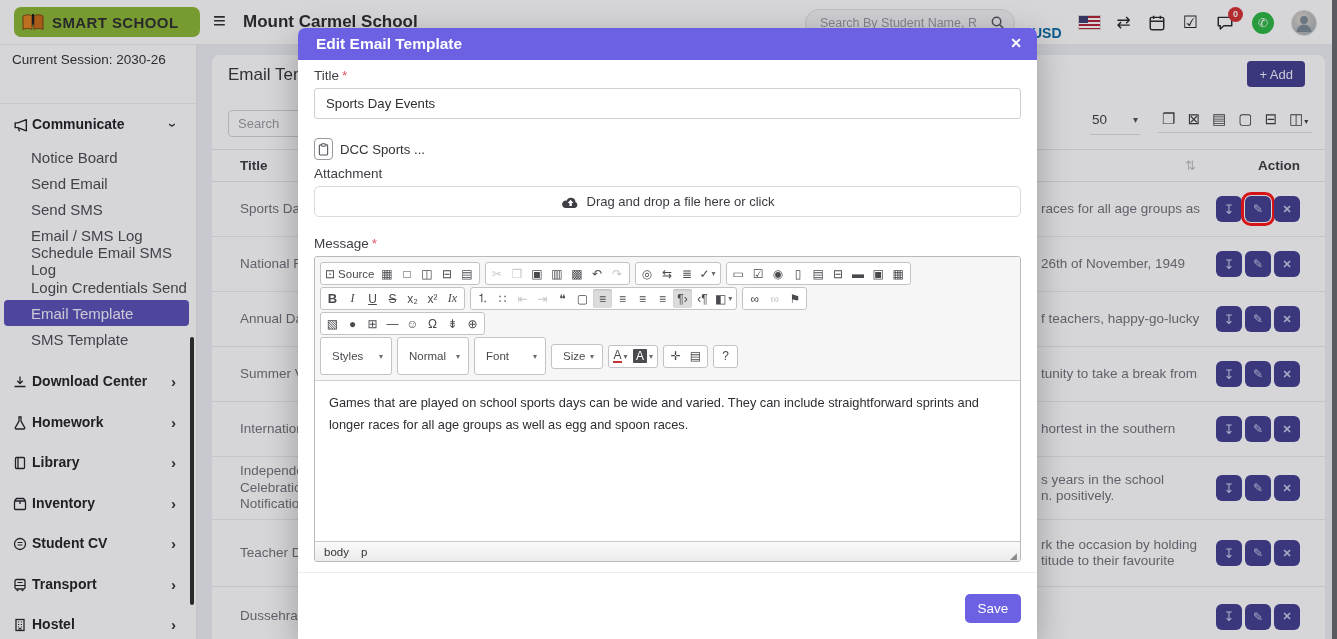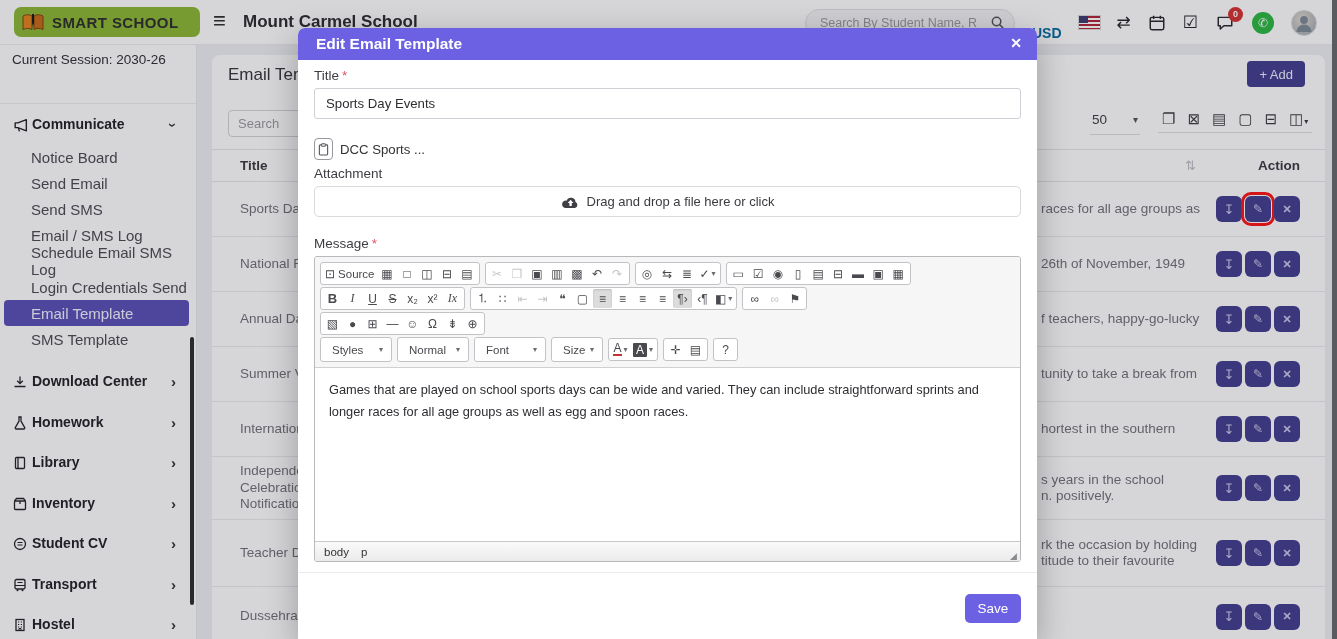--- a/index.html
+++ b/index.html
@@ -94,21 +94,21 @@
   .tb { background:#f6f6f6; border-bottom:1px solid #d0d0d0; padding:3px 5px; }
   .tb-row { display:flex; flex-wrap:wrap; gap:5px; margin:2px 0; align-items:center; }
   .tb-group { display:inline-flex; align-items:center; gap:1px; border:1px solid #c3c3c7; background:#fff; border-radius:3px; padding:1px 2px; }
   .tbn { min-width:19px; height:19px; display:inline-flex; align-items:center; justify-content:center; font-size:12px; color:#49494e; border-radius:2px; padding:0 2px; cursor:pointer; }
   .tbn .tt { font-size:11.5px; margin-left:3px; }
   .tbn .tc { font-size:8px; margin-left:2px; color:#6a6a70; }
   .tbn .tt:empty,.tbn .tc:empty,.tbn .tg:empty { display:none; }
   .tbn.on { background:#dcdcdc; box-shadow:inset 0 1px 2px rgba(0,0,0,.15); }
   .tbn.dis { opacity:.32; cursor:default; }
   .fb { font-weight:800; font-size:13px; } .fi { font-style:italic; font-family:"Liberation Serif",serif; } .fu { text-decoration:underline; } .fs { text-decoration:line-through; }
-  .combo { width:66px; justify-content:space-between; padding:0 6px; height:21px; }
+  .combo { width:66px; justify-content:space-between; padding:0 6px; height:34px; }
   .combo-sm { width:46px; justify-content:space-between; padding:0 6px; height:21px; }
   .txtcol .tg { border-bottom:2px solid #c23333; line-height:11px; font-weight:700; }
   .bgcol .tg { background:#4a4a4e; color:#fff; padding:0 3px; font-weight:700; border-radius:1px; }
   .ed-content { flex:1; background:#fff; padding:11px 30px 10px 14px; font-size:12.8px; line-height:22px; color:#2d2d32; }
   .pathbar { height:20px; background:linear-gradient(#fafafa,#ebebeb); border-top:1px solid #c9c9cc; display:flex; align-items:center; gap:12px; padding:0 9px; font-size:11.5px; color:#333; position:relative; }
   .pathbar .rsz { position:absolute; right:3px; bottom:0; font-size:9px; color:#8a8a8e; }
   .mfootline { position:absolute; left:0; right:0; top:544px; border-top:1px solid #ececf0; }
   .savebtn { position:absolute; right:16px; top:566px; width:56px; height:29px; background:var(--accent); color:#fff; font-size:13.5px; border:none; border-radius:5px; cursor:pointer; display:flex; align-items:center; justify-content:center; font-family:inherit; }
   svg { display:block; }
 </style>

